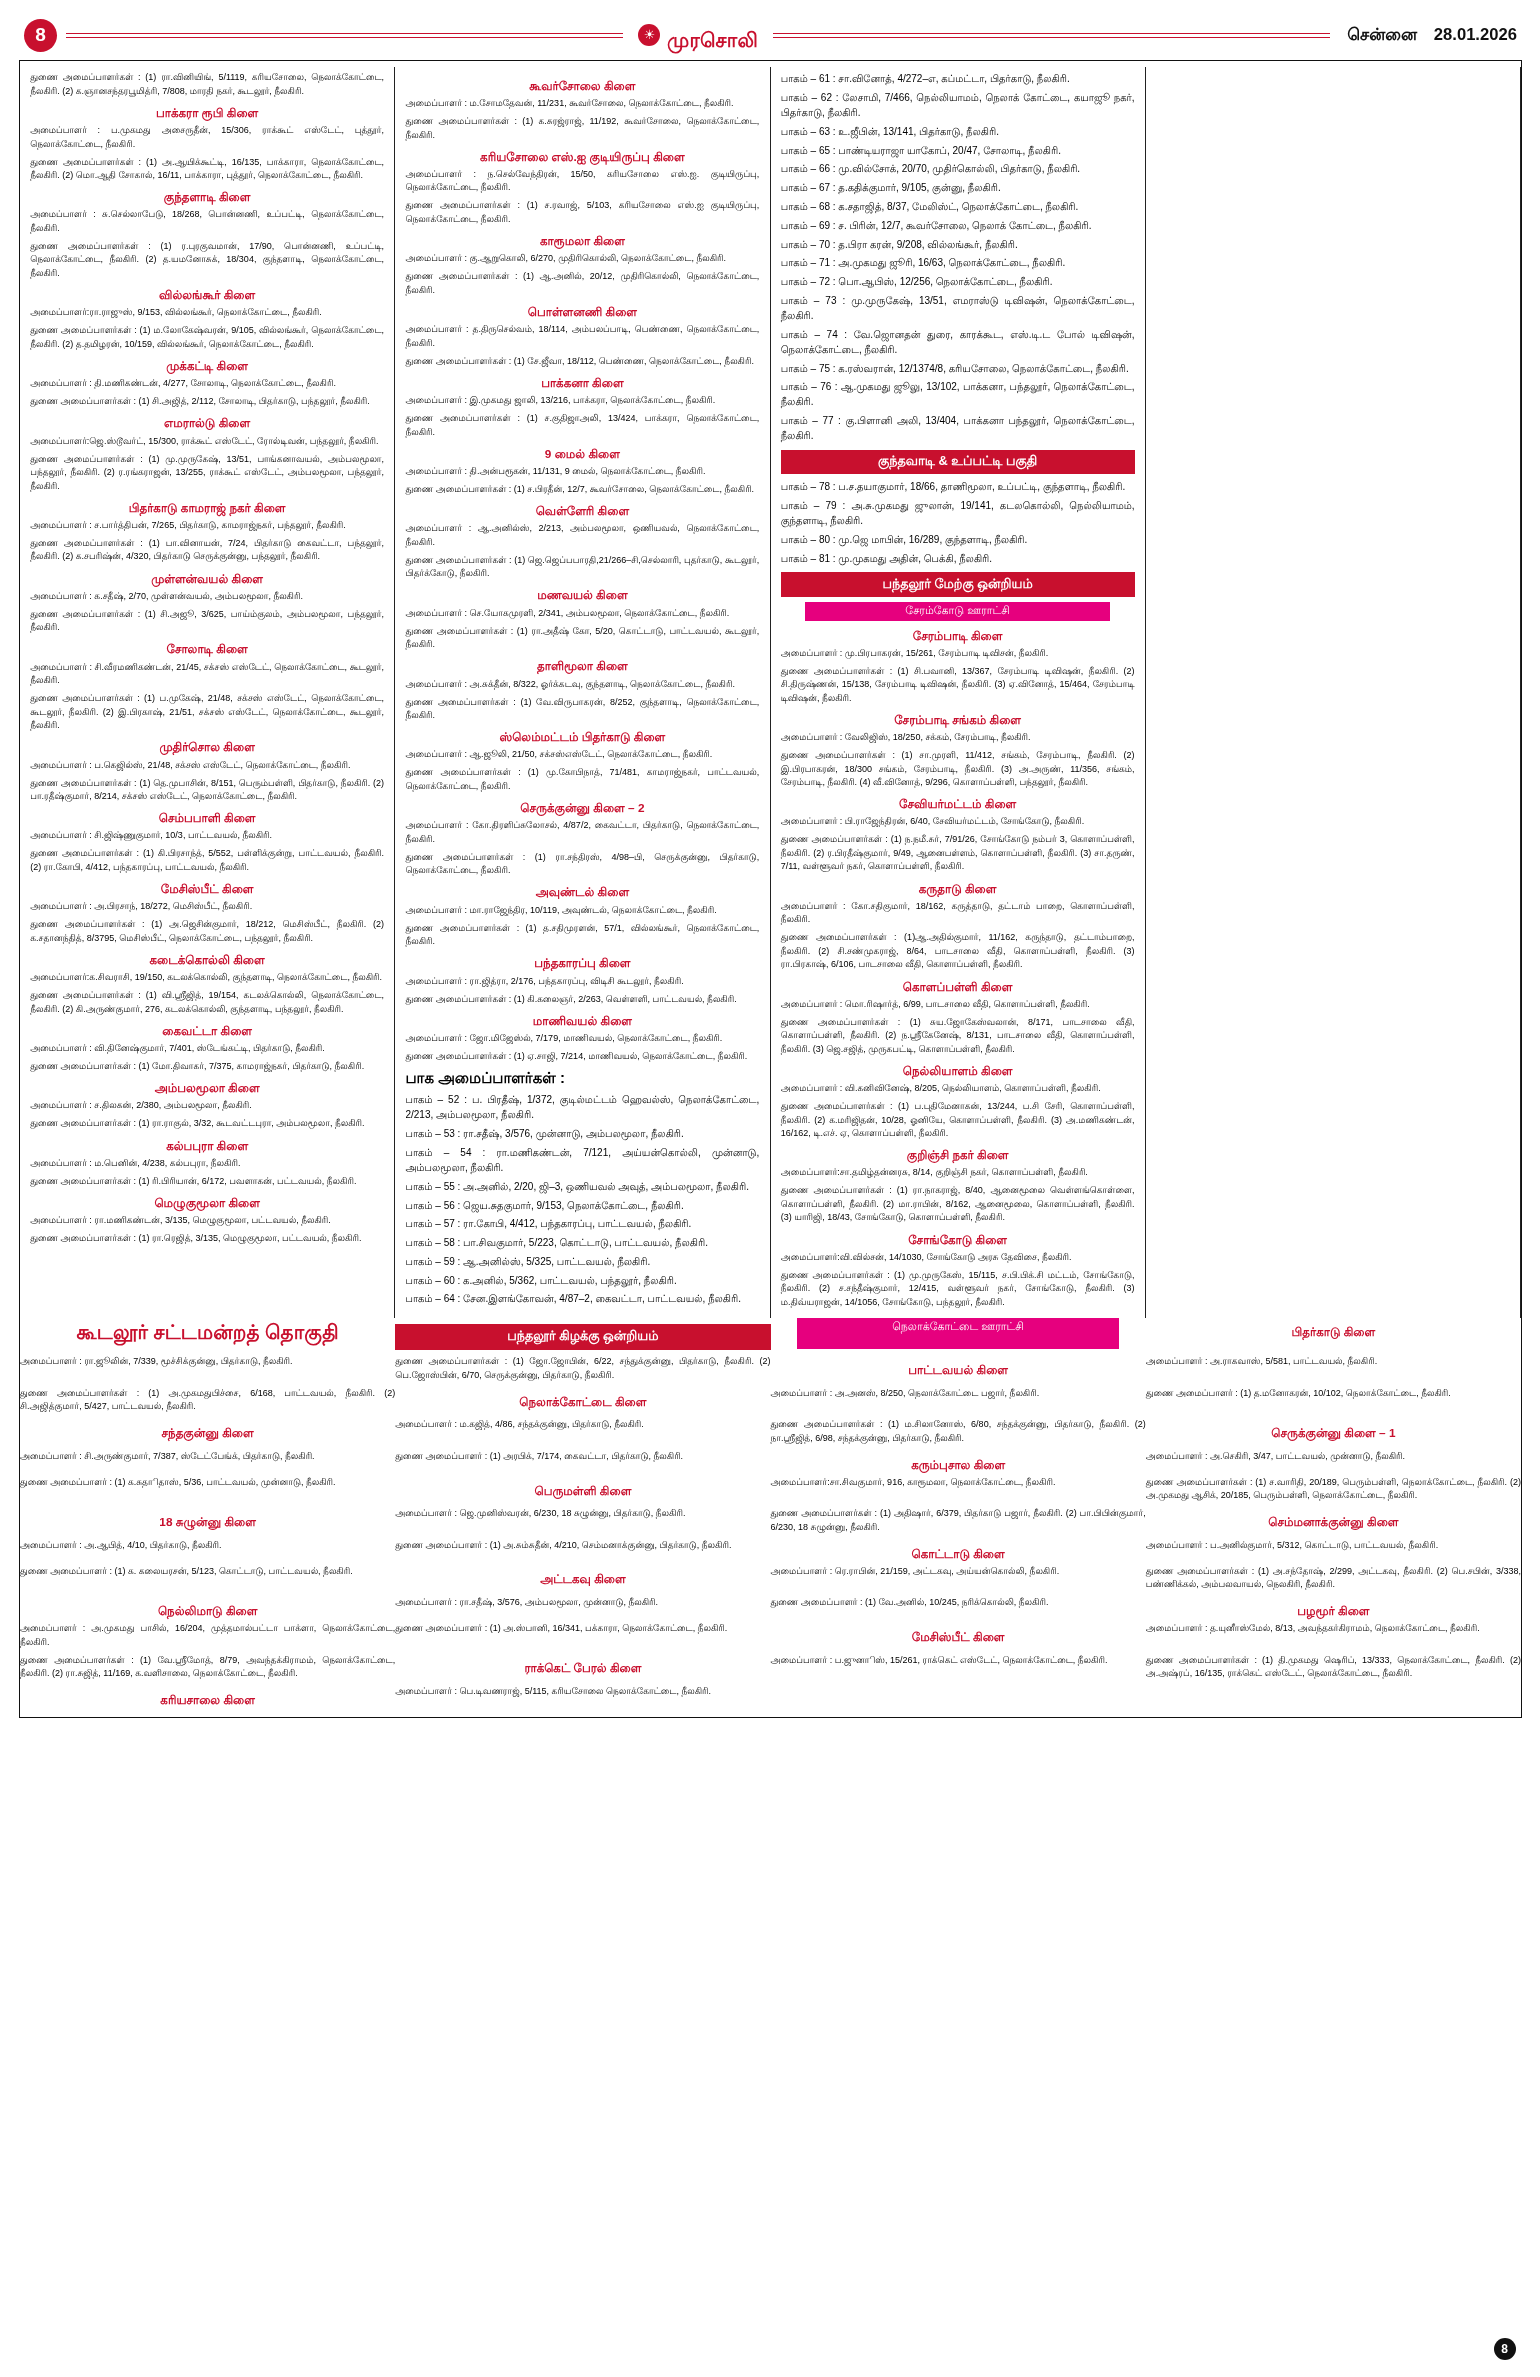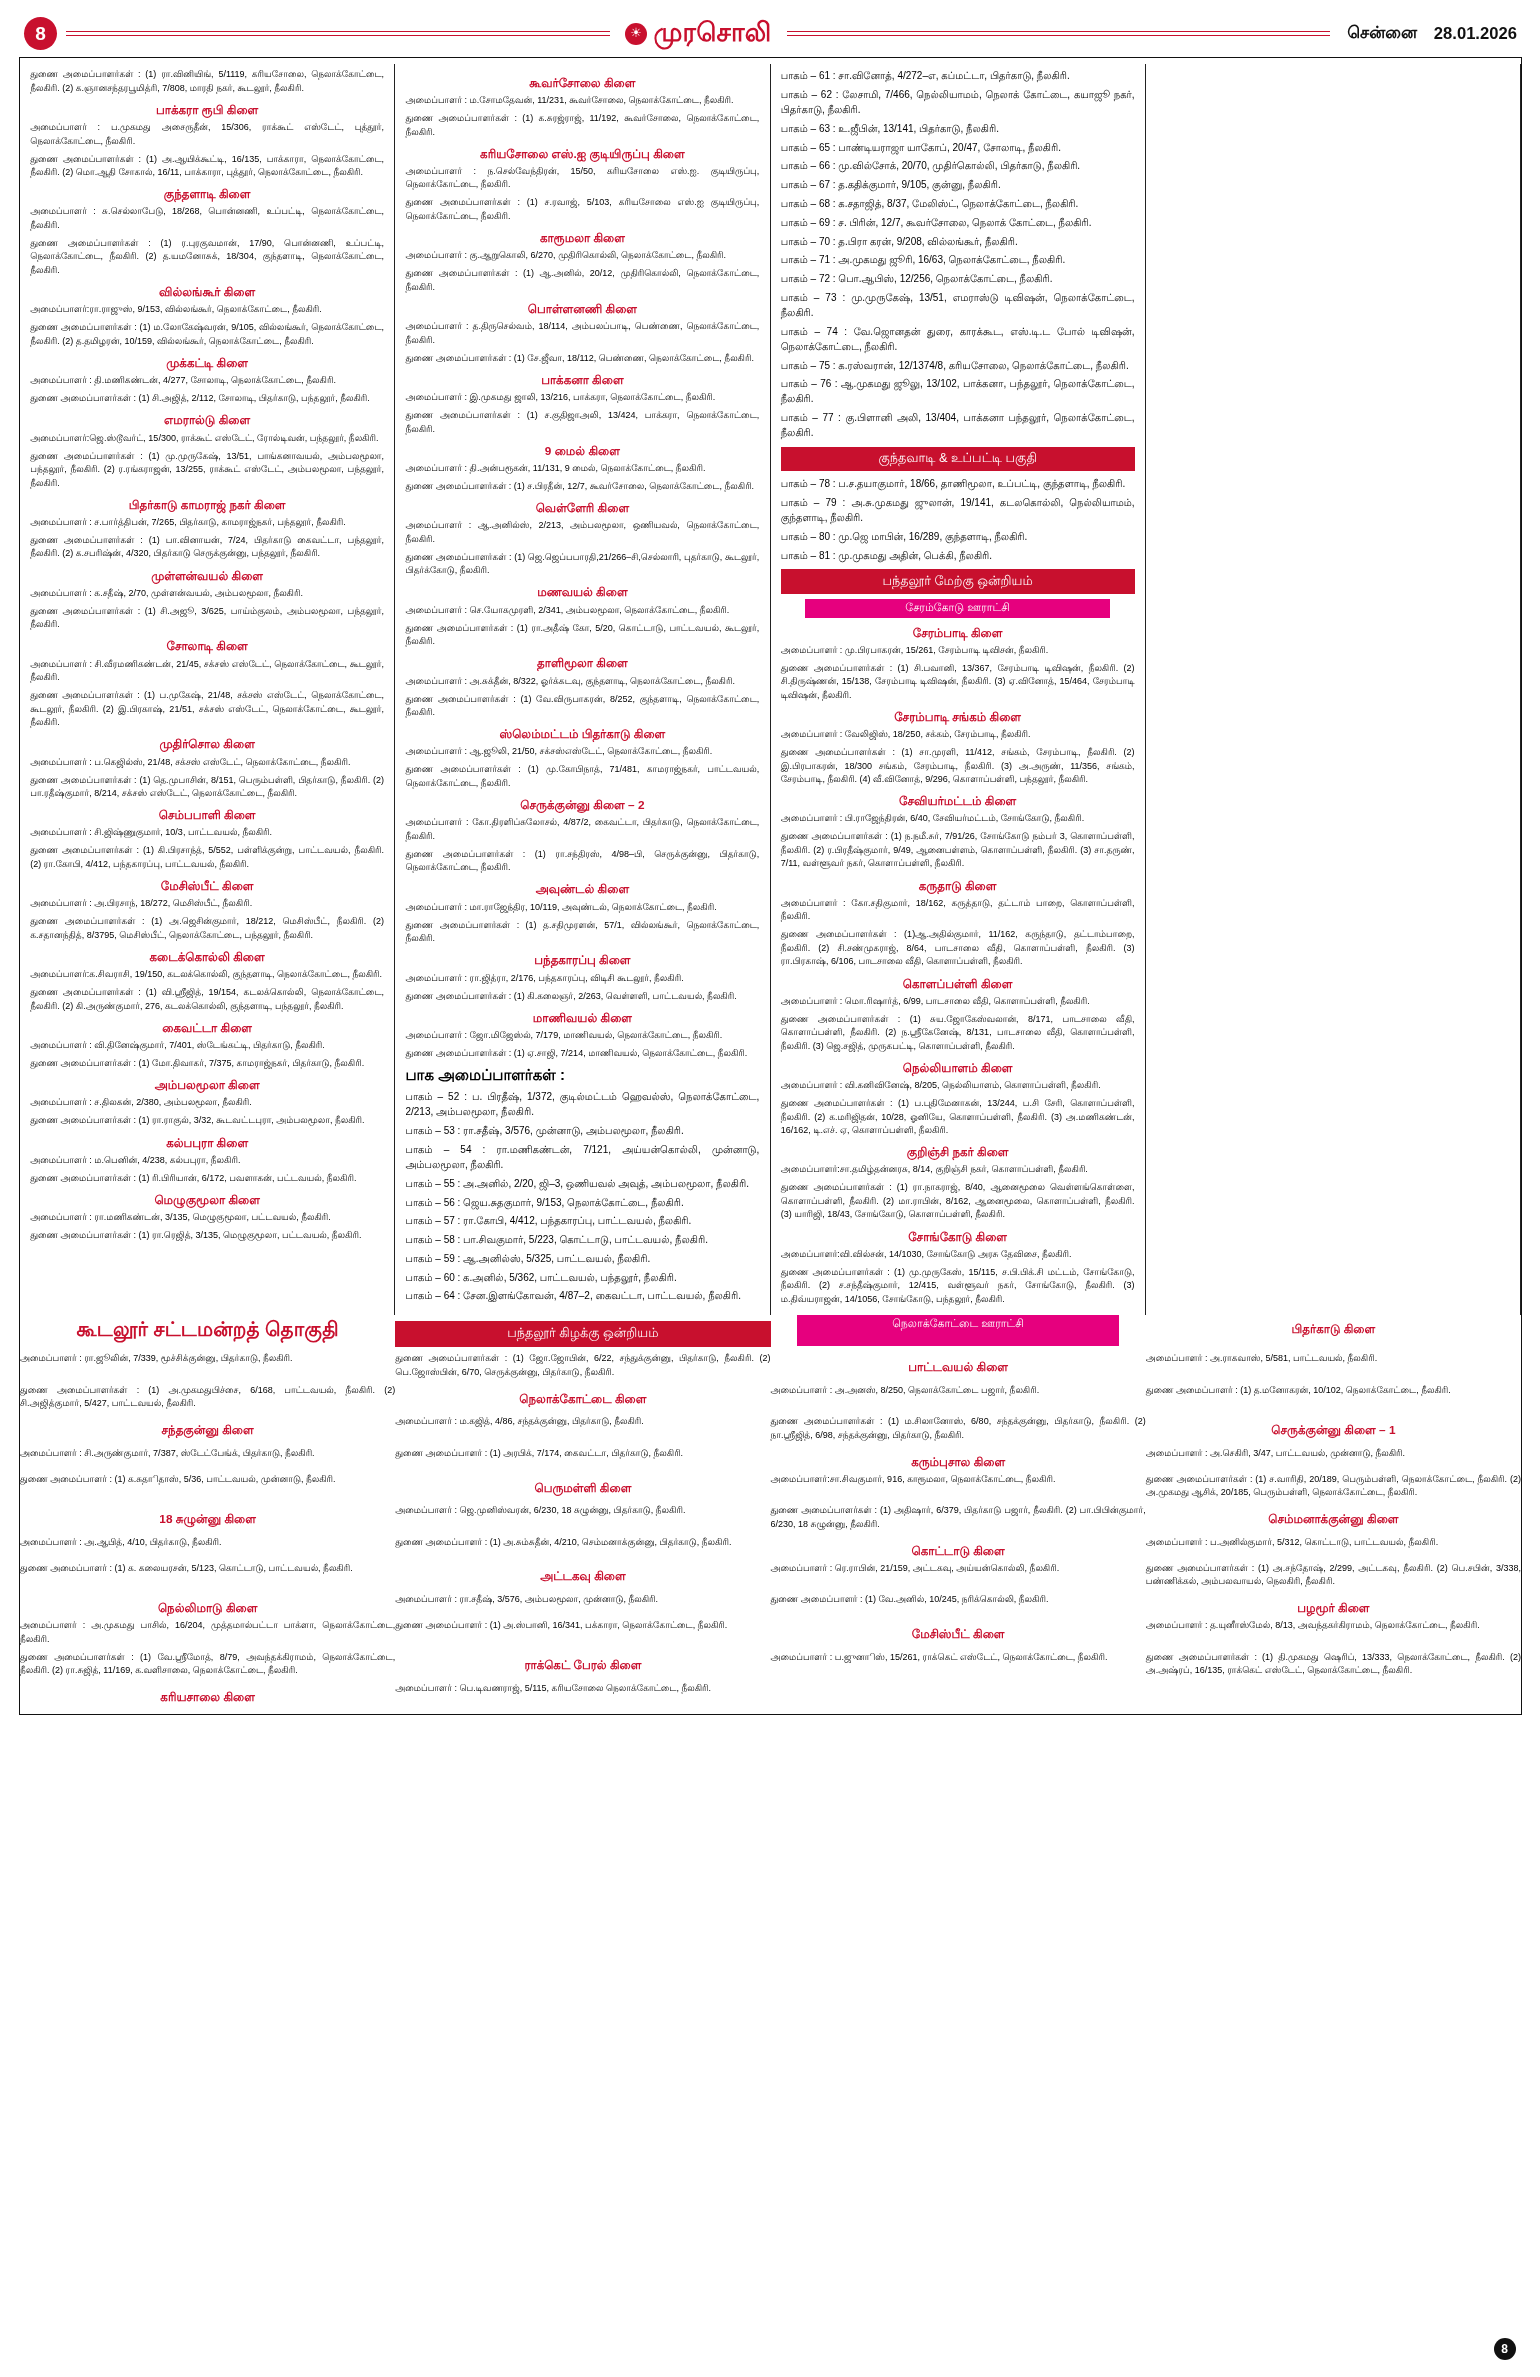--- a/index.html
+++ b/index.html
@@ -46,22 +46,23 @@
     flex: 0 0 auto;
     padding: 0 6.4px;
   }
   .brand-mark {
     width: 22px; height: 22px; border-radius: 50%;
     background: #c8102e; color:#fff;
     display:flex; align-items:center; justify-content:center;
     font-size: 12.8px; line-height: 1;
   }
   .brand-name {
-    font-size: 26px; font-weight: bold; color: #c8102e;
+    font-size: 20px; font-weight: bold; color: #c8102e;
     letter-spacing: 0.3px;
+    margin-top: 12px;
   }
   .dateline {
     flex: 0 0 auto;
     font-size: 16.6px; font-weight: bold; color: #111;
     padding-left: 7.7px; white-space: nowrap;
   }
 
   
   .frame {
     border: 1.9px solid #111;
@@ -87,21 +88,21 @@
     color: #c8102e;
     margin: 3.8px 0 9px 0;
     letter-spacing: 0.2px;
     font-family: Liberation Serif, serif;
   }
   .bar {
     background: #c8102e;
     color: #fff;
     text-align: center;
     font-size: 12.8px;
-    font-weight: normal;
+    font-weight: bold;
     padding: 3.8px 2.6px;
     margin: 6.4px 0 5.1px 0;
   }
   .subbar {
     background: #e6007e;
     color: #fff;
     text-align: center;
     font-size: 11px;
     font-weight: normal;
     padding: 2.6px 3.8px;

